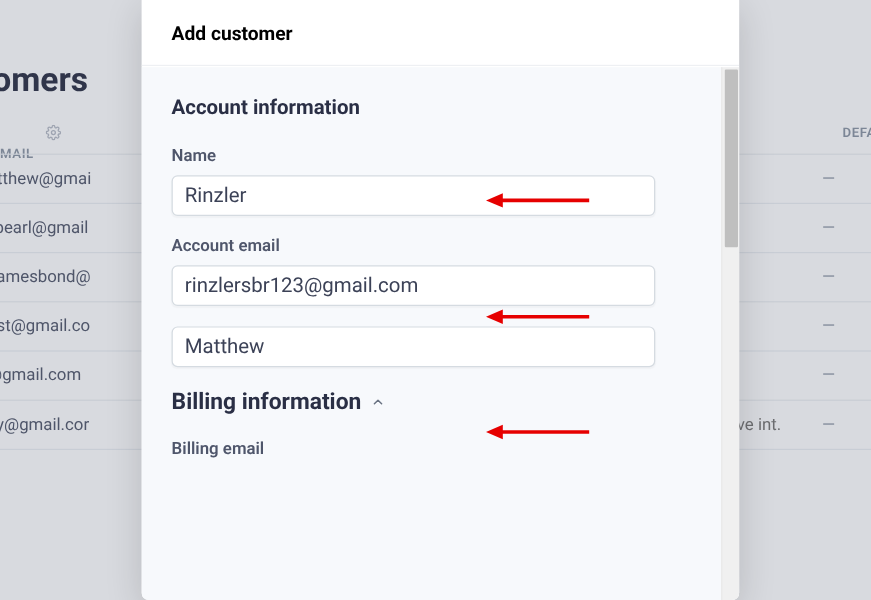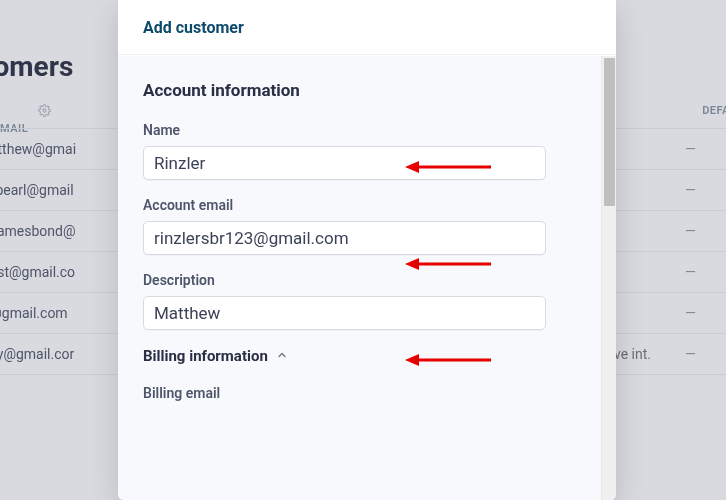--- a/index.html
+++ b/index.html
@@ -99,21 +99,21 @@
     background: #fff;
     z-index: 3;
     box-shadow: 0 8px 30px rgba(0,0,0,0.15);
     border-radius: 0 0 6px 6px;
     overflow: hidden;
   }
   .modal-header {
     padding: 18px 25px 17px 25px;
     font-size: 16px;
     font-weight: 700;
-    color: #0c4a6e;
+    color: #000000;
     border-bottom: 1px solid #eef0f3;
   }
   .modal-body {
     position: absolute;
     top: 56px;
     bottom: 0;
     left: 0;
     right: 0;
     overflow: hidden;
     background: #f7f9fc;
@@ -145,21 +145,21 @@
     border-radius: 5px;
     background: #fff;
     box-shadow: 0 1px 1px rgba(0,0,0,0.03);
     font-family: inherit;
   }
   .field-block { margin-bottom: 17px; }
   .section-collapsible {
     display: flex;
     align-items: flex-start;
     gap: 8px;
-    font-size: 15px;
+    font-size: 19px;
     font-weight: 700;
     color: #2a2f45;
     margin-top: 8px;
     margin-bottom: 20px;
     cursor: pointer;
   }
   .chev {
     display: inline-block;
   }
   
@@ -246,21 +246,20 @@
         <div class="field-label">Name</div>
         <input class="text-input" type="text" value="Rinzler" style="">
       </div>
 
       <div class="field-block">
         <div class="field-label">Account email</div>
         <input class="text-input" type="text" value="rinzlersbr123@gmail.com" style="">
       </div>
 
       <div class="field-block">
-        <div class="field-label">Description</div>
         <input class="text-input" type="text" value="Matthew" style="">
       </div>
 
       <div class="section-collapsible">
         <span>Billing information</span>
         <span class="chev">
           <svg width="12" height="12" viewBox="0 0 24 24" fill="none" stroke="#6a7383" stroke-width="2.5" stroke-linecap="round" stroke-linejoin="round">
               <polyline points="18 15 12 9 6 15"></polyline>
             </svg>
         </span>

